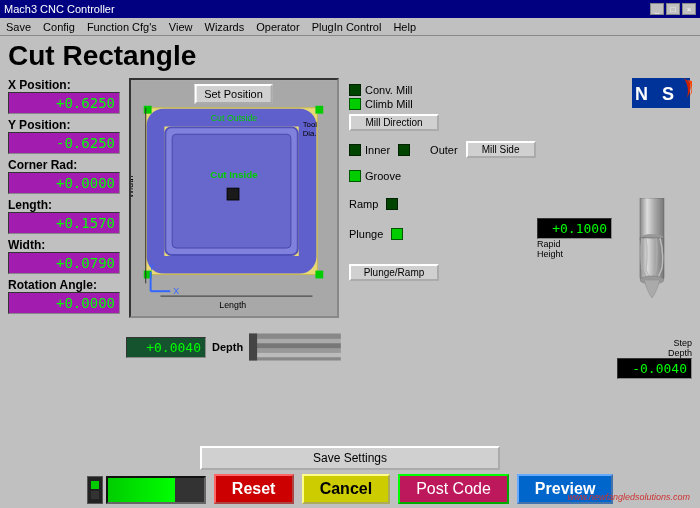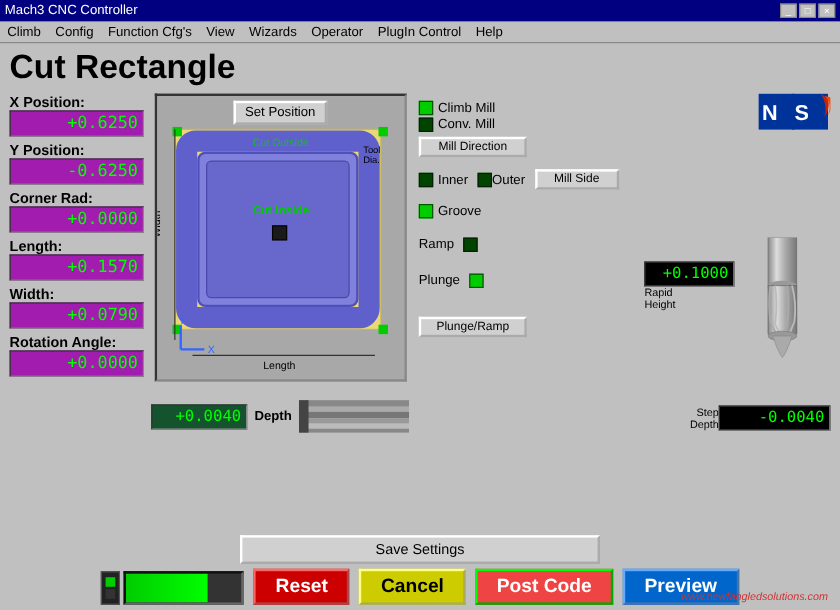--- a/index.html
+++ b/index.html
@@ -341,24 +341,24 @@
       background: #cccc00;
       color: #000;
       font-size: 16px;
       font-weight: bold;
       border: 2px outset #ffff88;
       padding: 4px 16px;
       cursor: pointer;
       min-width: 80px;
     }
     .btn-post {
-      background: #ef4444;
+      background: #be185d;
       color: white;
       font-size: 16px;
-      font-weight: bold;
+      font-weight: normal;
       border: 2px outset #00ff00;
       padding: 4px 16px;
       cursor: pointer;
       min-width: 80px;
     }
     .btn-preview {
       background: #0066cc;
       color: white;
       font-size: 16px;
       font-weight: bold;
@@ -381,38 +381,38 @@
       color: #000;
       text-align: right;
     }
     .step-depth-value {
       background: #000;
       color: #00ff00;
       font-family: monospace;
       font-size: 13px;
       padding: 2px 4px;
       border: 1px inset #888;
-      width: 93px;
+      width: 75px;
       text-align: right;
     }
   </style>
 </head>
 <body>
 
 <div class="title-bar">
   <span>Mach3 CNC Controller</span>
   <div class="title-bar-controls">
     <div class="title-bar-btn">_</div>
     <div class="title-bar-btn">□</div>
     <div class="title-bar-btn">×</div>
   </div>
 </div>
 
 <div class="menu-bar">
-  <span class="menu-item">Climb</span>
+  <span class="menu-item">Save</span>
   <span class="menu-item">Config</span>
   <span class="menu-item">Function Cfg's</span>
   <span class="menu-item">View</span>
   <span class="menu-item">Wizards</span>
   <span class="menu-item">Operator</span>
   <span class="menu-item">PlugIn Control</span>
   <span class="menu-item">Help</span>
 </div>
 
 <div class="main-content">
@@ -520,36 +520,36 @@
           <rect x="28" y="0" width="30" height="30" fill="#003399"></rect>
           <text x="30" y="22" fill="white" font-size="18" font-weight="bold" font-family="Arial">S</text>
 
           <path d="M52,0 Q58,10 55,20 Q60,12 58,5 Z" fill="#cc2200"></path>
           <path d="M55,2 Q62,8 58,18 Q63,10 60,3 Z" fill="#ff4400"></path>
         </svg>
       </div>
 
       <div class="mill-options" style="margin-top:6px;">
         <div class="radio-row">
+          <div class="led-dark"></div>
+          <span class="radio-label">Conv. Mill</span>
+        </div>
+        <div class="radio-row">
           <div class="led-green"></div>
           <span class="radio-label">Climb Mill</span>
-        </div>
-        <div class="radio-row">
-          <div class="led-dark"></div>
-          <span class="radio-label">Conv. Mill</span>
         </div>
         <button class="mill-direction-btn">Mill Direction</button>
       </div>
 
       <div class="inner-outer-row" style="margin-top:4px;">
         <div style="display:flex;align-items:center;gap:4px;">
           <div class="led-dark"></div>
           <span class="radio-label">Inner</span>
         </div>
-        <div style="display:flex;align-items:center;gap:0;">
+        <div style="display:flex;align-items:center;gap:20px;">
           <div class="led-dark"></div>
           <span class="radio-label">Outer</span>
         </div>
         <button class="mill-side-btn">Mill Side</button>
       </div>
 
       <div class="groove-row" style="margin-top:6px;">
         <div class="led-green"></div>
         <span class="radio-label">Groove</span>
       </div>
@@ -598,21 +598,21 @@
           </svg>
         </div>
 
         <div style="position:absolute;right:80px;top:20px;display:flex;flex-direction:column;align-items:flex-end;">
           <div class="rapid-height-value">+0.1000</div>
           <div class="rapid-height-label">Rapid<br>Height</div>
         </div>
       </div>
 
       <div style="display:flex;justify-content:flex-end;margin-top:4px;">
-        <div style="display:flex;flex-direction:row;align-items:flex-end;">
+        <div style="display:flex;flex-direction:column;align-items:flex-end;">
           <div class="step-depth-label">Step<br>Depth</div>
           <div class="step-depth-value">-0.0040</div>
         </div>
       </div>
 
     </div>
   </div>
 
   <div class="bottom-area" style="margin-top:6px;">
     <div style="display:flex;justify-content:center;">

